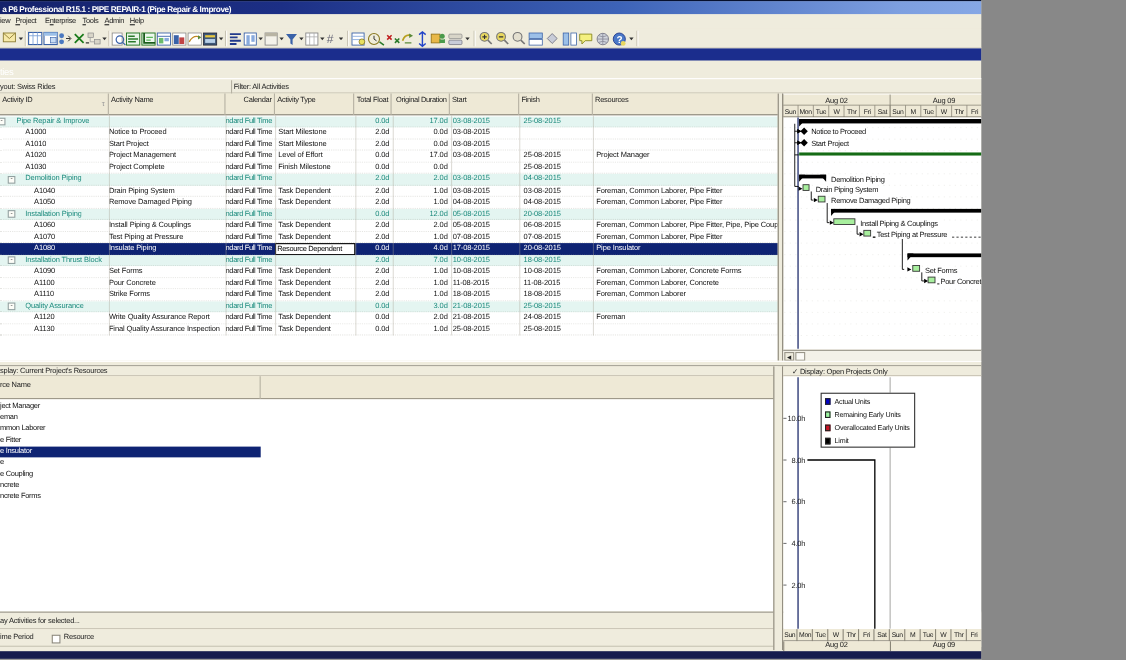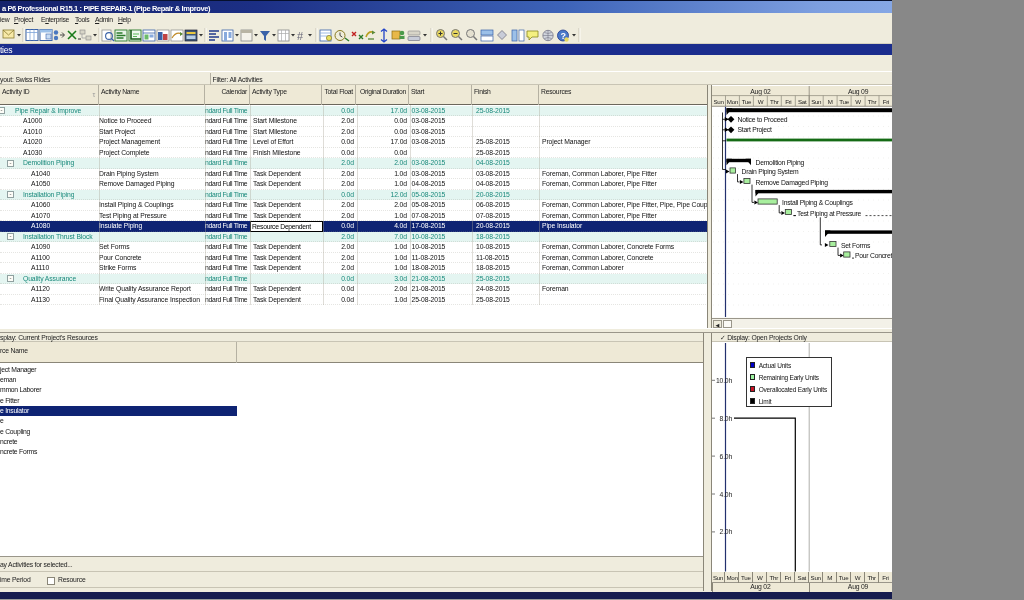--- a/index.html
+++ b/index.html
@@ -7,21 +7,21 @@
 .tx{white-space:nowrap;font-size:6.8px;color:#111;line-height:10.5px;letter-spacing:-0.1px}
 
 #title{left:0;top:0;width:1024px;height:13px;background:linear-gradient(90deg,#15226b 0%,#1c2f85 25%,#3d63b8 55%,#7d9fe0 80%,#96b6ee 100%);border-top:1px solid #06102e}
 #title span{position:absolute;left:2px;top:2.5px;color:#fff;font-size:7.5px;font-weight:bold;letter-spacing:-0.38px;white-space:nowrap}
 
 #menu{left:0;top:13px;width:1024px;height:13px;background:#efecdd}
 #menu span{top:3px;font-size:6.8px;color:#222;letter-spacing:-0.3px}
 #menu u{text-decoration:underline}
 
 #actbar{left:0;top:44px;width:1024px;height:10.5px;background:#1b2d8d}
-#actbar span{left:0;top:1px;color:#fff;font-weight:normal;font-size:8.6px;letter-spacing:-0.3px}
+#actbar span{left:0;top:16px;color:#fff;font-weight:normal;font-size:8.6px;letter-spacing:-0.3px}
 
 #tabs{left:0;top:54.5px;width:1024px;height:16.5px;background:#fbfaf4;border-bottom:1px solid #55524a}
 .tab{top:2.5px;height:14px;background:#efecdd;border:1px solid #9a968a;border-bottom:none;font-size:7.3px;font-weight:bold;color:#111;text-align:center;padding-top:3.5px;letter-spacing:-0.2px}
 #tab1{left:-6px;width:26px;background:#fff;height:15px;text-align:right;padding-right:2px}
 #tab2{left:20.5px;width:37px}
 #tab3{left:58px;width:45px}
 
 #laybar{left:0;top:71px;width:1024px;height:14px;background:#efecdd;border-top:1px solid #fff;border-bottom:1px solid #c8c4b4}
 #laybar span{top:3.5px;font-size:6.8px;color:#222;letter-spacing:-0.2px}
 #lbdiv{left:210px;top:1px;width:1px;height:13px;background:#b5b1a2}

